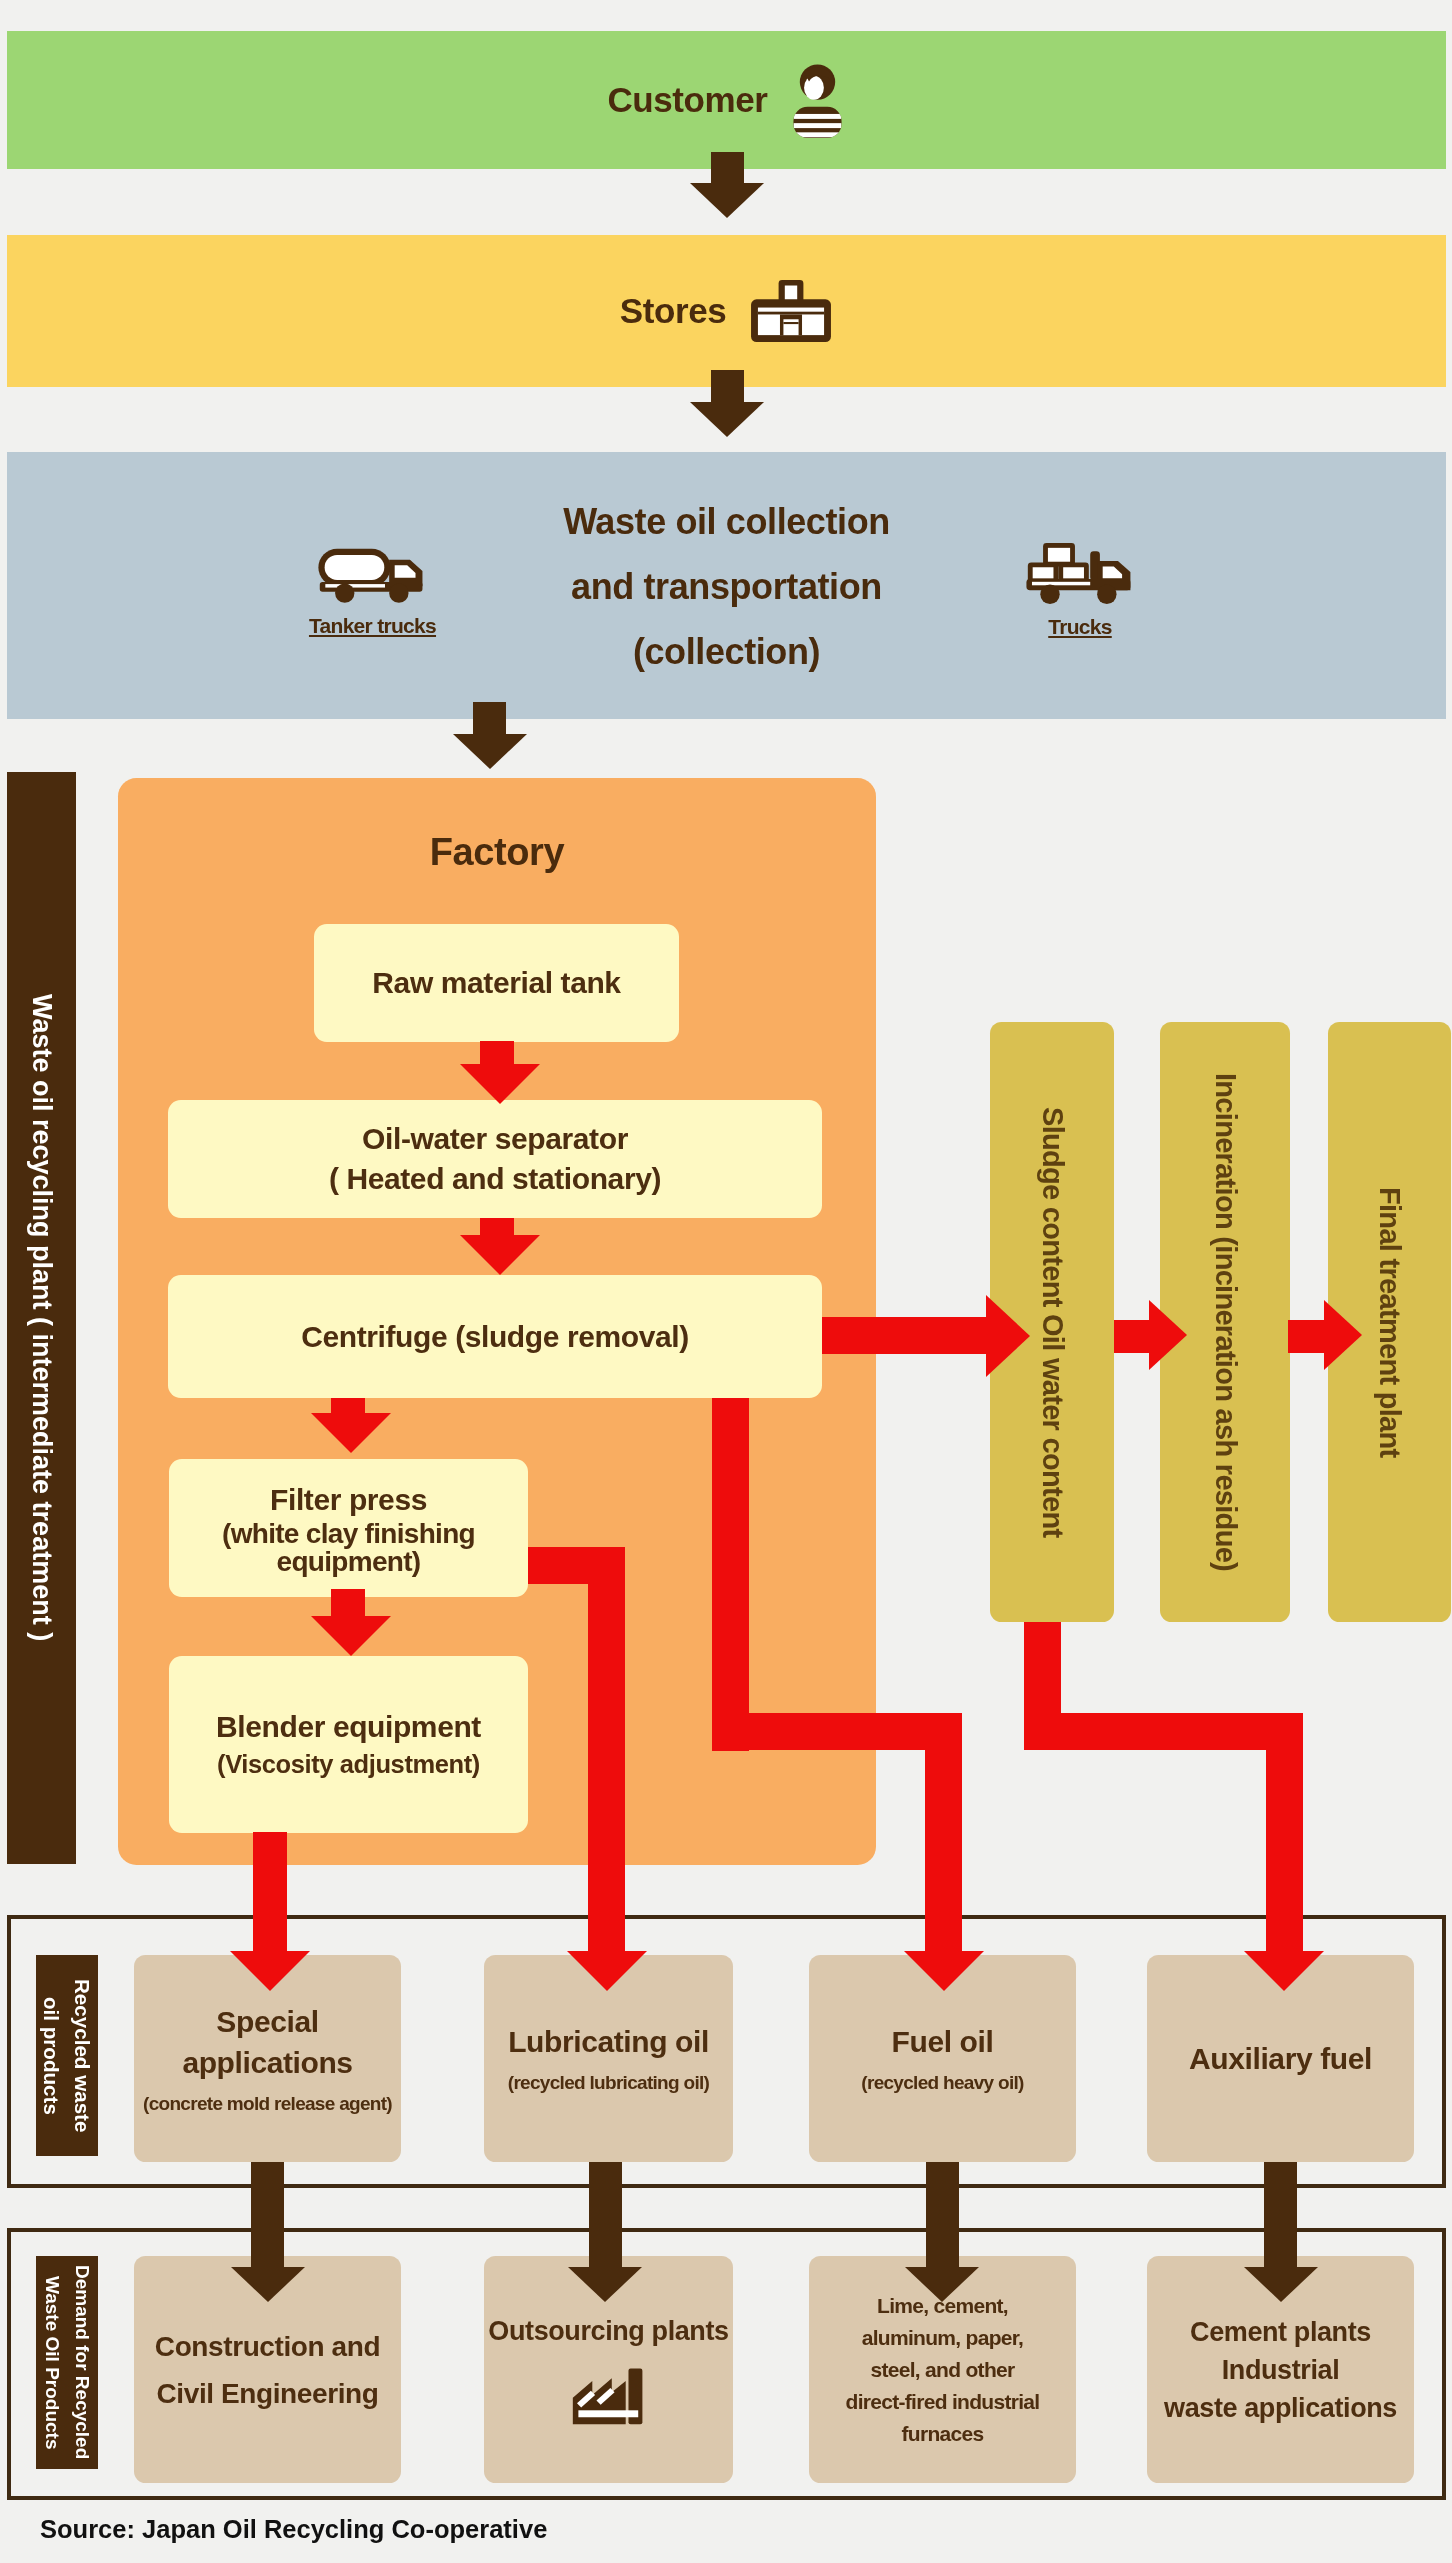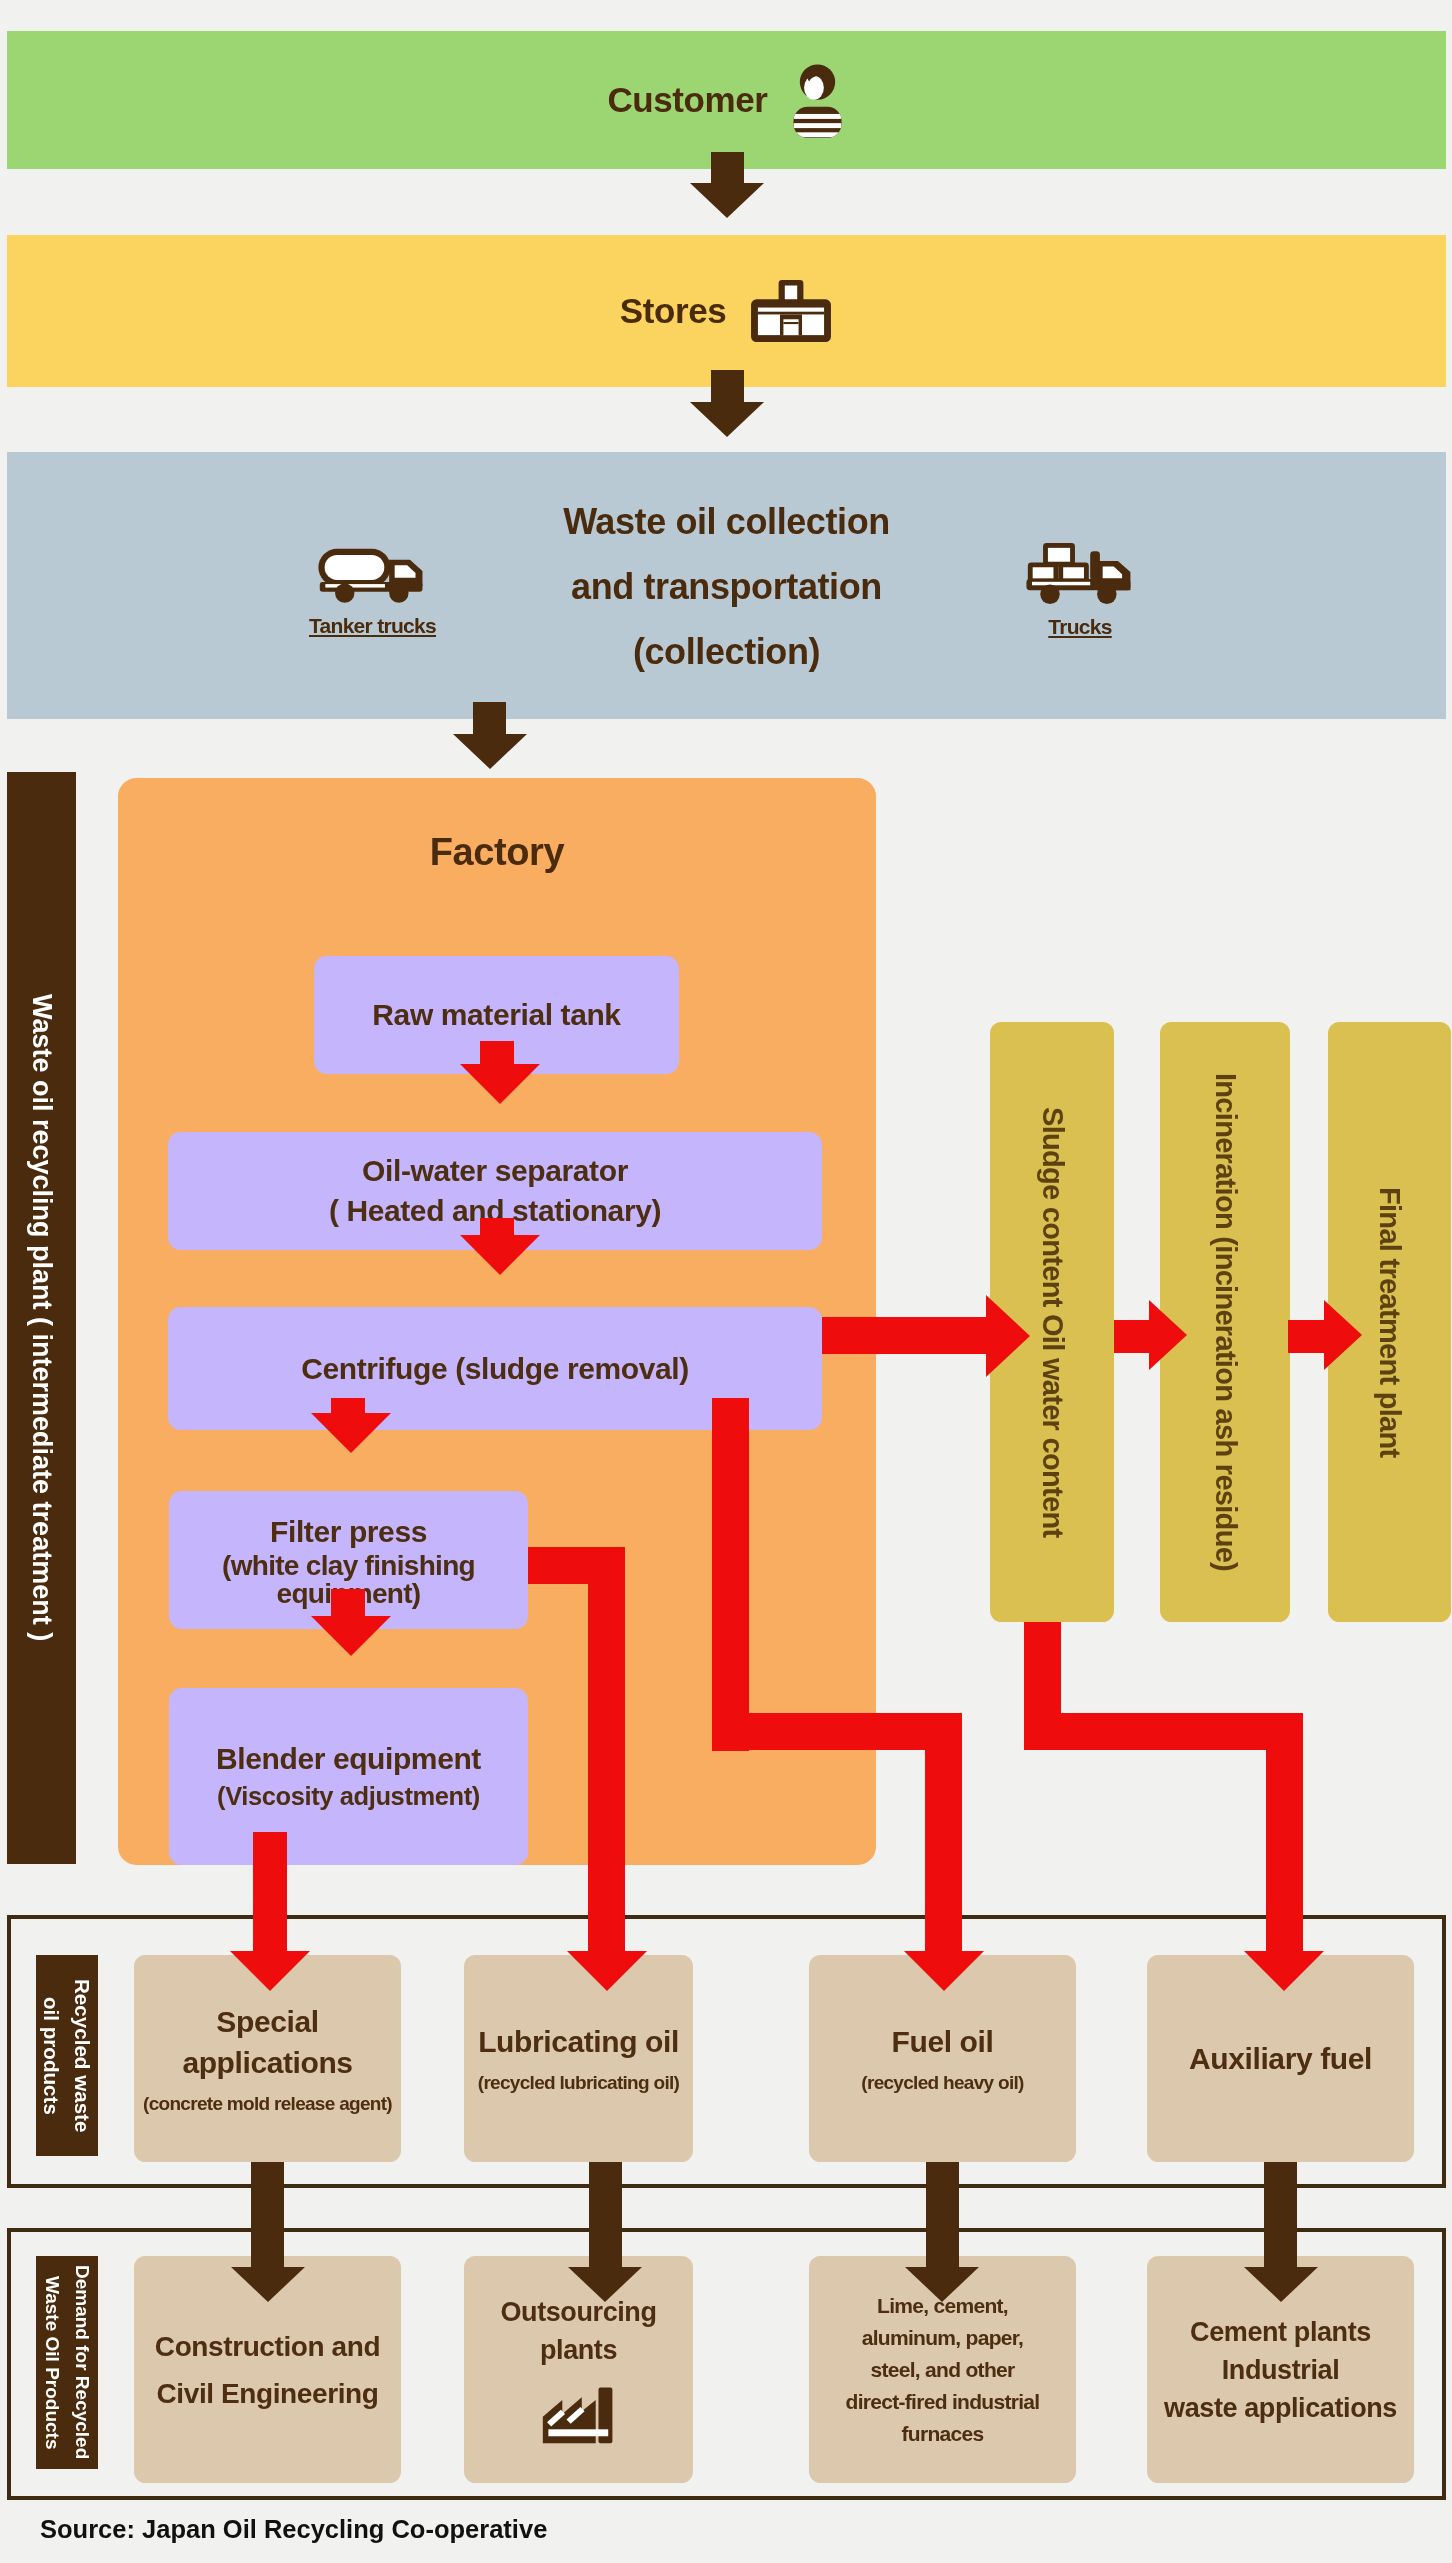--- a/index.html
+++ b/index.html
@@ -20,21 +20,21 @@
   .trucks-group{left:1002px;top:91px;width:142px;}
   
   .barrow-stem{position:absolute;background:#4a2b0d;z-index:6;}
   .barrow-head{position:absolute;width:0;height:0;border-left:37px solid transparent;border-right:37px solid transparent;border-top:35px solid #4a2b0d;z-index:6;}
   
   .plant-sidebar{position:absolute;left:7px;top:772px;width:69px;height:1092px;background:#4a2b0d;display:flex;align-items:center;justify-content:center;}
   .plant-sidebar span{writing-mode:vertical-rl;text-orientation:mixed;color:#ffffff;font-size:27px;letter-spacing:0;}
   
   .factory{position:absolute;left:118px;top:778px;width:758px;height:1087px;background:#f9ad61;border-radius:18.4px;}
   .factory-title{position:absolute;left:118px;top:831px;width:758px;text-align:center;font-size:38px;}
-  .fbox{position:absolute;background:#c4b5fd;border-radius:12.8px;display:flex;flex-direction:column;align-items:center;justify-content:center;color:#4d2e10;text-align:center;z-index:2;margin-top:32px;}
+  .fbox{position:absolute;background:#fef9c3;border-radius:12.8px;display:flex;flex-direction:column;align-items:center;justify-content:center;color:#4d2e10;text-align:center;z-index:2;}
   .f-main{font-size:30px;line-height:40px;}
   .f-sub-sm{font-size:28px;line-height:28px;letter-spacing:-0.7px;}
   .f-sub{font-size:25.5px;line-height:35px;}
   .fbox-raw{left:314px;top:924px;width:365px;height:118px;}
   .fbox-separator{left:168px;top:1100px;width:654px;height:118px;}
   .fbox-centrifuge{left:168px;top:1275px;width:654px;height:123px;}
   .fbox-filter{left:169px;top:1459px;width:359px;height:138px;}
   .fbox-blender{left:169px;top:1656px;width:359px;height:177px;}
   
   .rstem{position:absolute;background:#ee0c0c;z-index:5;}
@@ -54,21 +54,21 @@
   .side-label{position:absolute;left:36px;width:62px;background:#4a2b0d;display:flex;align-items:center;justify-content:center;z-index:2;}
   .side-label .vlines{writing-mode:vertical-rl;text-orientation:mixed;color:#ffffff;text-align:center;letter-spacing:0;}
   .side-label .vlines span{display:block;}
   .label-products{top:1955px;height:201px;}
   .label-products .vlines{font-size:20.6px;line-height:31px;}
   .label-demand{top:2256px;height:213px;}
   .label-demand .vlines{font-size:19px;line-height:30px;}
   .pbox{position:absolute;top:1955px;height:207px;background:#dbc8ad;border-radius:11.4px;display:flex;flex-direction:column;align-items:center;justify-content:center;color:#4d2e10;text-align:center;z-index:2;}
   .dbox{position:absolute;top:2256px;height:227px;background:#dbc8ad;border-radius:11.4px;display:flex;flex-direction:column;align-items:center;justify-content:center;color:#4d2e10;text-align:center;z-index:2;}
   .col1{left:134px;width:267px;}
-  .col2{left:464px;width:229px;}
+  .col2{left:484px;width:249px;}
   .col3{left:809px;width:267px;}
   .col4{left:1147px;width:267px;}
   .p-main{font-size:30px;line-height:41px;}
   .p-sub{font-size:19px;line-height:27px;margin-top:7px;letter-spacing:-0.7px;}
   .d-main{font-size:28px;line-height:47px;}
   .d-mid{font-size:27px;line-height:38px;}
   .d-small{font-size:21px;line-height:32px;letter-spacing:-0.7px;}
   
   .source{position:absolute;left:40px;top:2515px;font-size:25.5px;color:#111111;letter-spacing:0;}
   .icon{display:block;}

